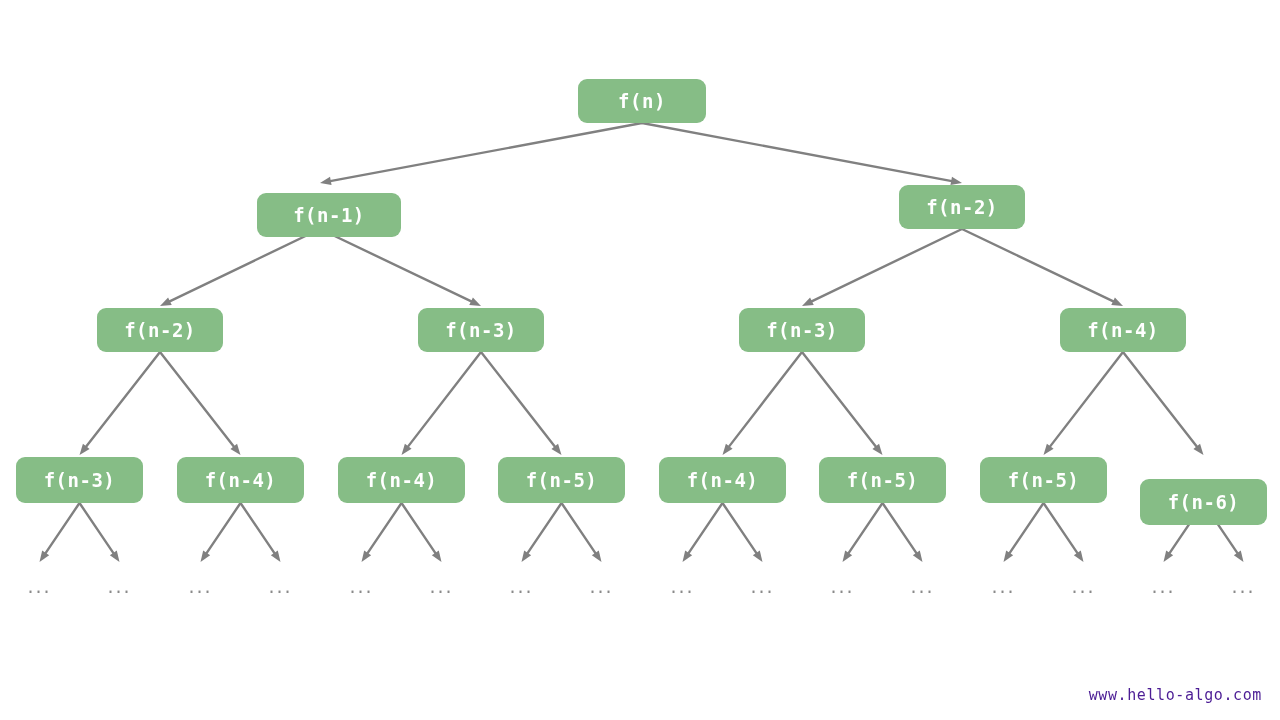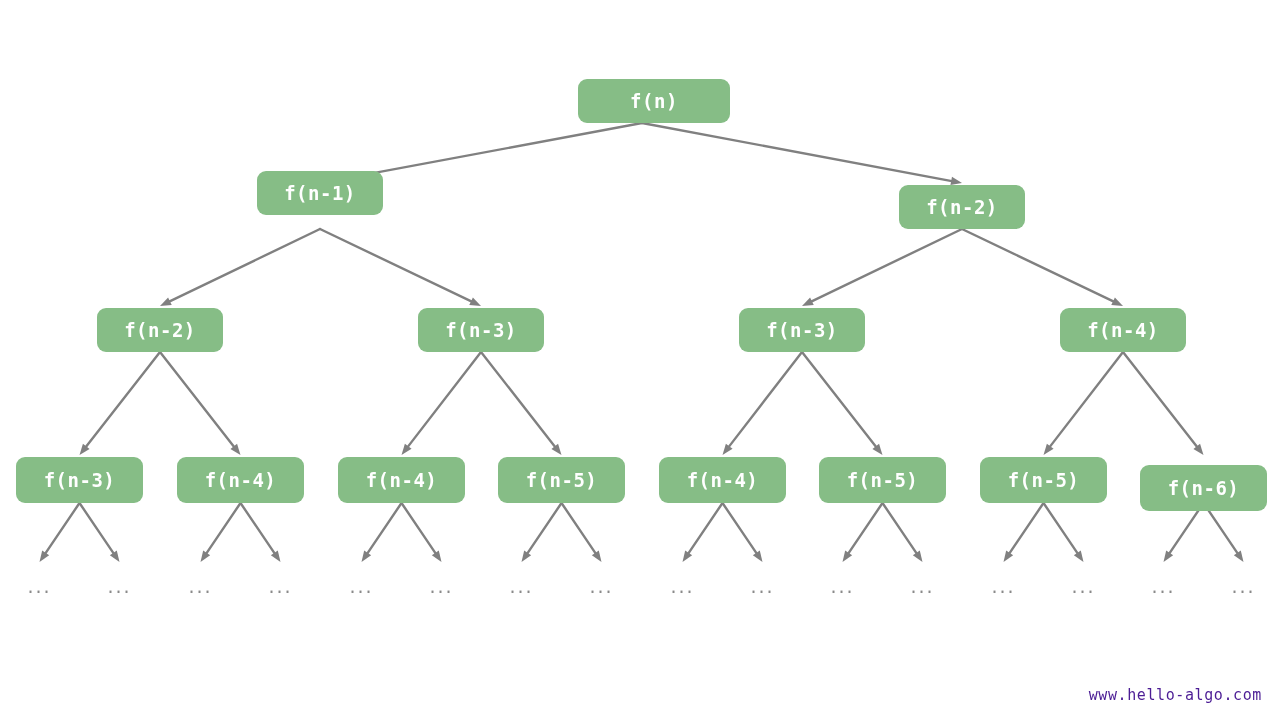--- a/index.html
+++ b/index.html
@@ -181,35 +181,35 @@
       <g>
         <line x1="1203.5" y1="503" x2="1168.5504247348088" y2="554.550623516157" stroke="#808080" stroke-width="2.4" stroke-linecap="round"></line>
         <polygon points="1163.5,562 1166.1963656500839,550.5383416435034 1173.149117035004,555.2520713959916" fill="#808080"></polygon>
       </g>
       <g>
         <line x1="1203.5" y1="503" x2="1238.4495752651912" y2="554.550623516157" stroke="#808080" stroke-width="2.4" stroke-linecap="round"></line>
         <polygon points="1243.5,562 1233.850882964996,555.2520713959916 1240.8036343499161,550.5383416435034" fill="#808080"></polygon>
       </g>
     </svg>
   <div id="nodes">
-      <div class="node" style="left: 578px; top: 79px; width: 152px; height: 44px; background: rgb(134, 189, 134); color: rgb(255, 255, 255);">f(n)</div>
-      <div class="node" style="left: 257px; top: 171px; width: 126px; height: 44px; background: rgb(134, 189, 134); color: rgb(255, 255, 255);">f(n-1)</div>
+      <div class="node" style="left: 578px; top: 79px; width: 128px; height: 44px; background: rgb(134, 189, 134); color: rgb(255, 255, 255);">f(n)</div>
+      <div class="node" style="left: 257px; top: 193px; width: 144px; height: 44px; background: rgb(134, 189, 134); color: rgb(255, 255, 255);">f(n-1)</div>
       <div class="node" style="left: 899px; top: 185px; width: 126px; height: 44px; background: rgb(134, 189, 134); color: rgb(255, 255, 255);">f(n-2)</div>
       <div class="node" style="left: 97px; top: 308px; width: 126px; height: 44px; background: rgb(134, 189, 134); color: rgb(255, 255, 255);">f(n-2)</div>
       <div class="node" style="left: 418px; top: 308px; width: 126px; height: 44px; background: rgb(134, 189, 134); color: rgb(255, 255, 255);">f(n-3)</div>
       <div class="node" style="left: 739px; top: 308px; width: 126px; height: 44px; background: rgb(134, 189, 134); color: rgb(255, 255, 255);">f(n-3)</div>
       <div class="node" style="left: 1060px; top: 308px; width: 126px; height: 44px; background: rgb(134, 189, 134); color: rgb(255, 255, 255);">f(n-4)</div>
       <div class="node" style="left: 16px; top: 457px; width: 127px; height: 46px; background: rgb(134, 189, 134); color: rgb(255, 255, 255);">f(n-3)</div>
       <div class="node" style="left: 177px; top: 457px; width: 127px; height: 46px; background: rgb(134, 189, 134); color: rgb(255, 255, 255);">f(n-4)</div>
       <div class="node" style="left: 338px; top: 457px; width: 127px; height: 46px; background: rgb(134, 189, 134); color: rgb(255, 255, 255);">f(n-4)</div>
       <div class="node" style="left: 498px; top: 457px; width: 127px; height: 46px; background: rgb(134, 189, 134); color: rgb(255, 255, 255);">f(n-5)</div>
       <div class="node" style="left: 659px; top: 457px; width: 127px; height: 46px; background: rgb(134, 189, 134); color: rgb(255, 255, 255);">f(n-4)</div>
       <div class="node" style="left: 819px; top: 457px; width: 127px; height: 46px; background: rgb(134, 189, 134); color: rgb(255, 255, 255);">f(n-5)</div>
       <div class="node" style="left: 980px; top: 457px; width: 127px; height: 46px; background: rgb(134, 189, 134); color: rgb(255, 255, 255);">f(n-5)</div>
-      <div class="node" style="left: 1140px; top: 465px; width: 127px; height: 46px; background: rgb(134, 189, 134); color: rgb(255, 255, 255);">f(n-6)</div>
+      <div class="node" style="left: 1140px; top: 479px; width: 127px; height: 46px; background: rgb(134, 189, 134); color: rgb(255, 255, 255);">f(n-6)</div>
     </div>
   <div id="stubs">
       <div class="ellipsis" style="left: 39.5px; top: 586px; color: rgb(138, 138, 138);">...</div>
       <div class="ellipsis" style="left: 119.5px; top: 586px; color: rgb(138, 138, 138);">...</div>
       <div class="ellipsis" style="left: 200.5px; top: 586px; color: rgb(138, 138, 138);">...</div>
       <div class="ellipsis" style="left: 280.5px; top: 586px; color: rgb(138, 138, 138);">...</div>
       <div class="ellipsis" style="left: 361.5px; top: 586px; color: rgb(138, 138, 138);">...</div>
       <div class="ellipsis" style="left: 441.5px; top: 586px; color: rgb(138, 138, 138);">...</div>
       <div class="ellipsis" style="left: 521.5px; top: 586px; color: rgb(138, 138, 138);">...</div>
       <div class="ellipsis" style="left: 601.5px; top: 586px; color: rgb(138, 138, 138);">...</div>

